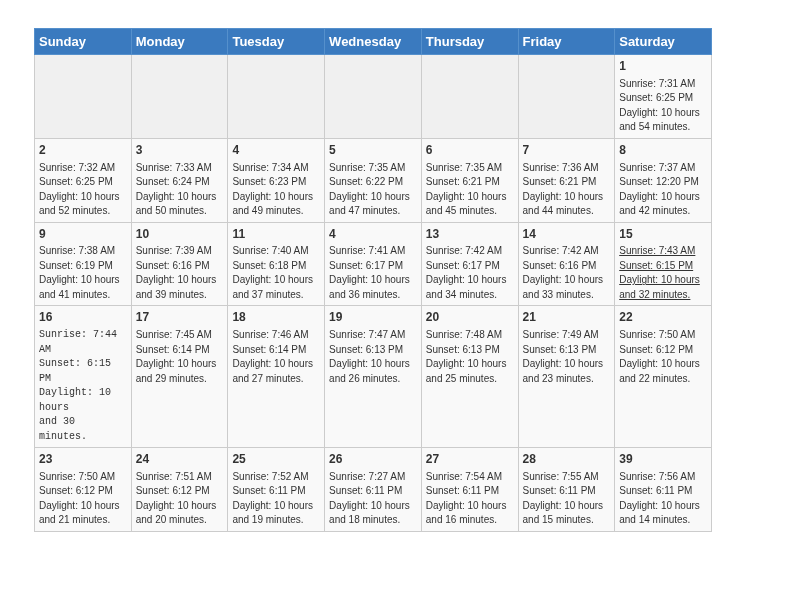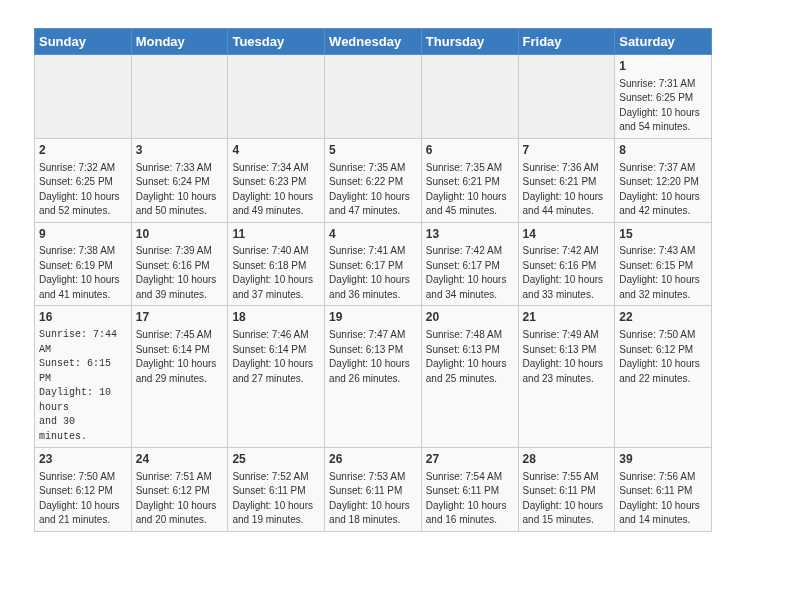--- a/index.html
+++ b/index.html
@@ -215,21 +215,21 @@
           </td>
           <td>
             <span class="day-number">14</span>
             <div class="day-info" style="white-space: pre-line;">Sunrise: 7:42 AM
 Sunset: 6:16 PM
 Daylight: 10 hours
 and 33 minutes.</div>
           </td>
           <td>
             <span class="day-number">15</span>
-            <div class="day-info" style="white-space: pre-line;">Sunrise: 7:43 AM
+            <div class="day-info" style="white-space: pre-line; text-decoration: underline;">Sunrise: 7:43 AM
 Sunset: 6:15 PM
 Daylight: 10 hours
 and 32 minutes.</div>
           </td>
         </tr>
         <tr>
           <td>
             <span class="day-number">16</span>
             <div class="day-info" style="white-space: pre-line; font-family: Liberation Mono, monospace;">Sunrise: 7:44 AM
 Sunset: 6:15 PM
@@ -296,21 +296,21 @@
           </td>
           <td>
             <span class="day-number">25</span>
             <div class="day-info" style="white-space: pre-line;">Sunrise: 7:52 AM
 Sunset: 6:11 PM
 Daylight: 10 hours
 and 19 minutes.</div>
           </td>
           <td>
             <span class="day-number">26</span>
-            <div class="day-info" style="white-space: pre-line;">Sunrise: 7:53 AM
+            <div class="day-info" style="white-space: pre-line;">Sunrise: 7:27 AM
 Sunset: 6:11 PM
 Daylight: 10 hours
 and 18 minutes.</div>
           </td>
           <td>
             <span class="day-number">27</span>
             <div class="day-info" style="white-space: pre-line;">Sunrise: 7:54 AM
 Sunset: 6:11 PM
 Daylight: 10 hours
 and 16 minutes.</div>

